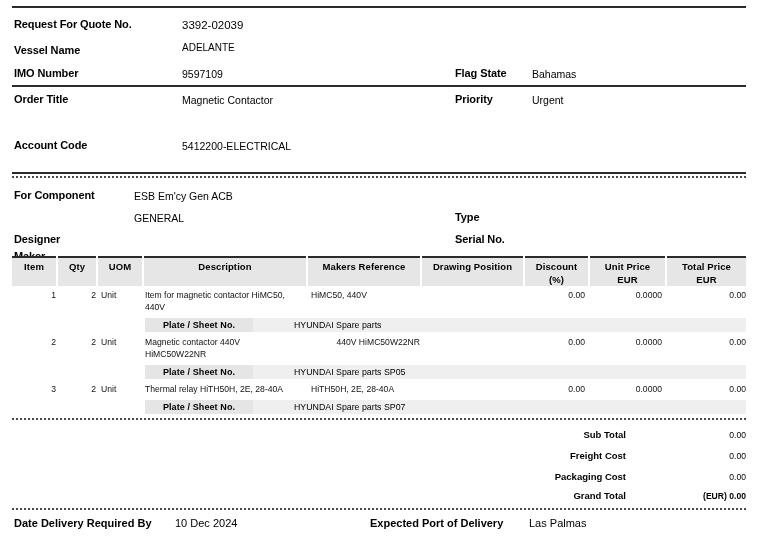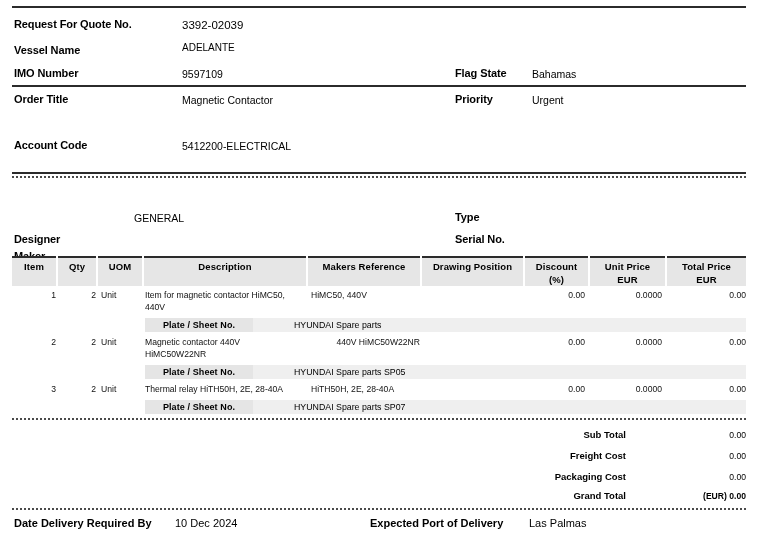--- a/index.html
+++ b/index.html
@@ -194,20 +194,24 @@
 
 
   <div class="field-row" style="top:139px;">
     <div class="lbl" style="left:14px;">Account Code</div>
     <div class="val" style="left:182px;top:1px;">5412200-ELECTRICAL</div>
   </div>
 
   <div class="rule-solid" style="top:172px;"></div>
   <div class="rule-dotted" style="top:176px;"></div>
 
+  <div class="field-row" style="top:189px;">
+    <div class="lbl" style="left:14px;">For Component</div>
+    <div class="val" style="left:134px;top:1px;">ESB Em'cy Gen ACB</div>
+  </div>
 
   <div class="field-row" style="top:211px;">
     <div class="lbl" style="left:14px;margin-top:39px;">Maker</div>
     <div class="val" style="left:134px;top:1px;">GENERAL</div>
     <div class="lbl" style="left:455px;">Type</div>
     <div class="val" style="left:532px;top:1px;"></div>
   </div>
 
   <div class="field-row" style="top:233px;">
     <div class="lbl" style="left:14px;">Designer</div>

